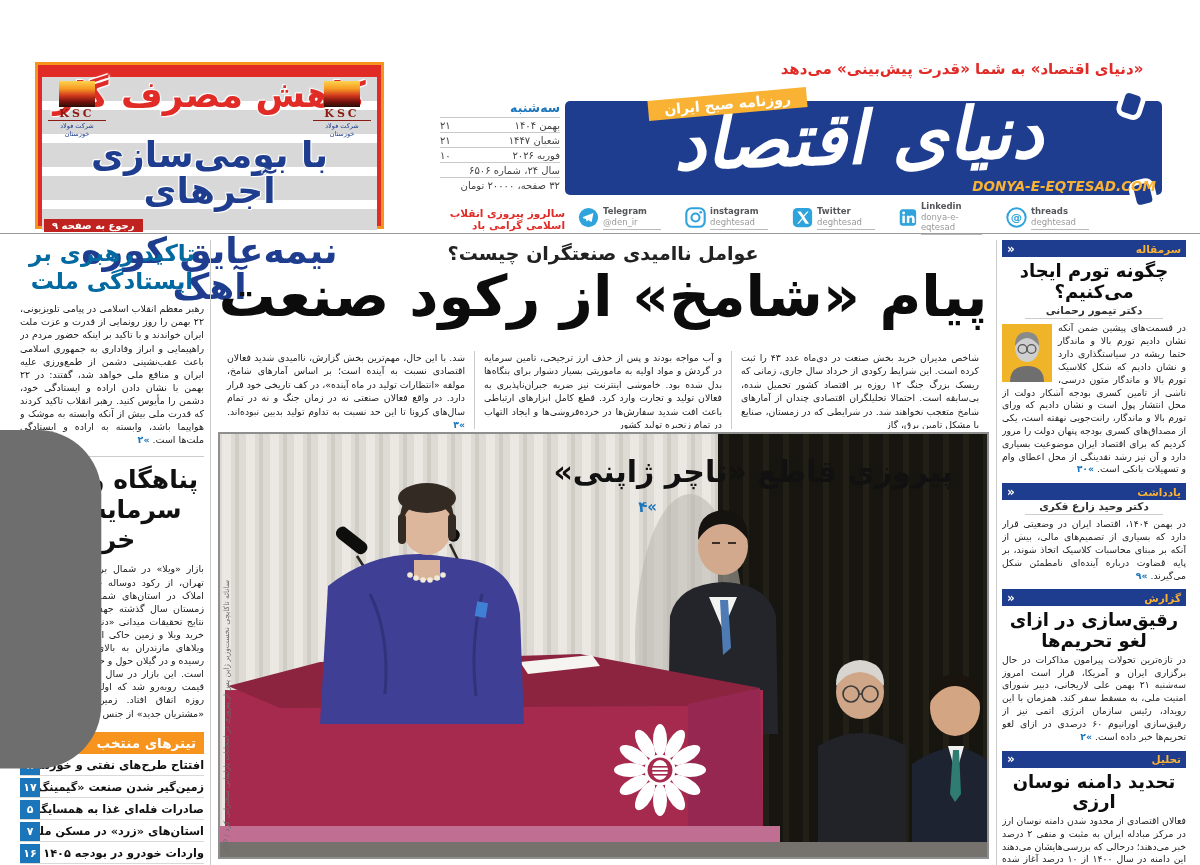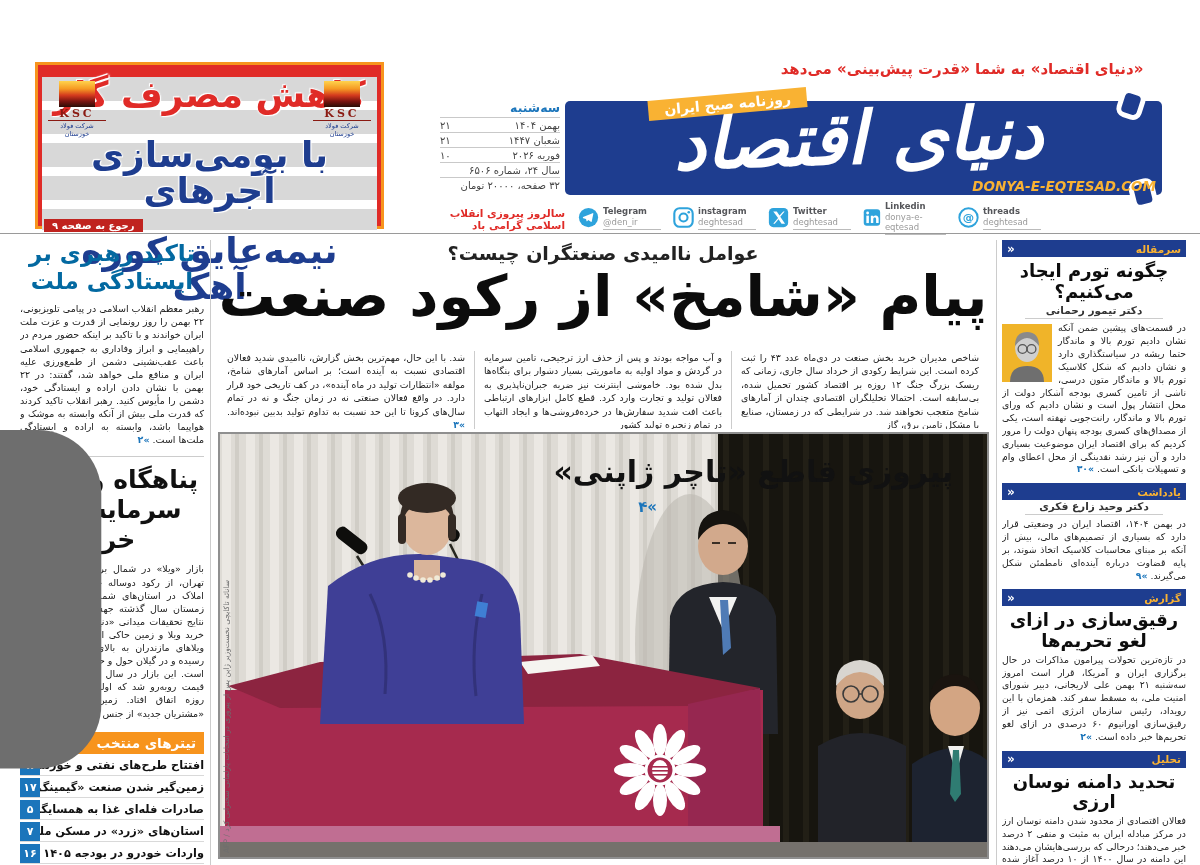--- a/index.html
+++ b/index.html
@@ -25,21 +25,21 @@
   #badge { left:648px; top:94px; background:#f9b233; color:#fff; font-weight:bold; font-size:14px; padding:2px 16px; transform:rotate(-5deg); direction:rtl; z-index:6; }
   #site-url { position:absolute; right:6px; bottom:1px; color:#f9b233; font-weight:bold; font-style:italic; font-size:13.5px; direction:ltr; z-index:5; }
   .orn { position:absolute; width:26px; height:30px; border:5px solid #fff; border-radius:9px; background:#1e3d8f; }
 
   #date-block { left:440px; top:100px; width:120px; height:96px; direction:rtl; font-size:10px; color:#444; }
   #date-week { color:#1b75bb; font-weight:bold; font-size:12.5px; padding-bottom:2px; }
   .date-row { display:flex; justify-content:space-between; border-top:1px solid #c9c9c9; padding:1.5px 0; }
   .date-full { border-top:1px solid #c9c9c9; padding:1.5px 0; text-align:right; }
 
   #anniv { left:435px; top:207px; width:130px; text-align:right; direction:rtl; color:#e02b27; font-weight:bold; font-size:10.5px; }
-  #social-row { left:578px; top:201px; width:450px; display:flex; gap:12px; direction:ltr; }
+  #social-row { left:578px; top:201px; width:450px; display:flex; gap:24px; direction:ltr; }
   .soc { display:flex; gap:4px; align-items:center; }
   .soc-txt { font-size:8.5px; color:#666; line-height:1.25; border-bottom:1px solid #bbb; padding-bottom:1px; min-width:58px; }
   .soc-name { font-weight:bold; color:#55565a; }
   .soc-handle { color:#9a9a9a; }
 
   #top-rule { left:0; top:233px; width:1200px; height:1px; background:#9a9a9a; }
   .vdiv { width:1px; background:#ccc; top:240px; height:625px; }
   .pref { direction:ltr; unicode-bidi:isolate; color:#1b75bb; font-weight:bold; white-space:nowrap; }
 
   

